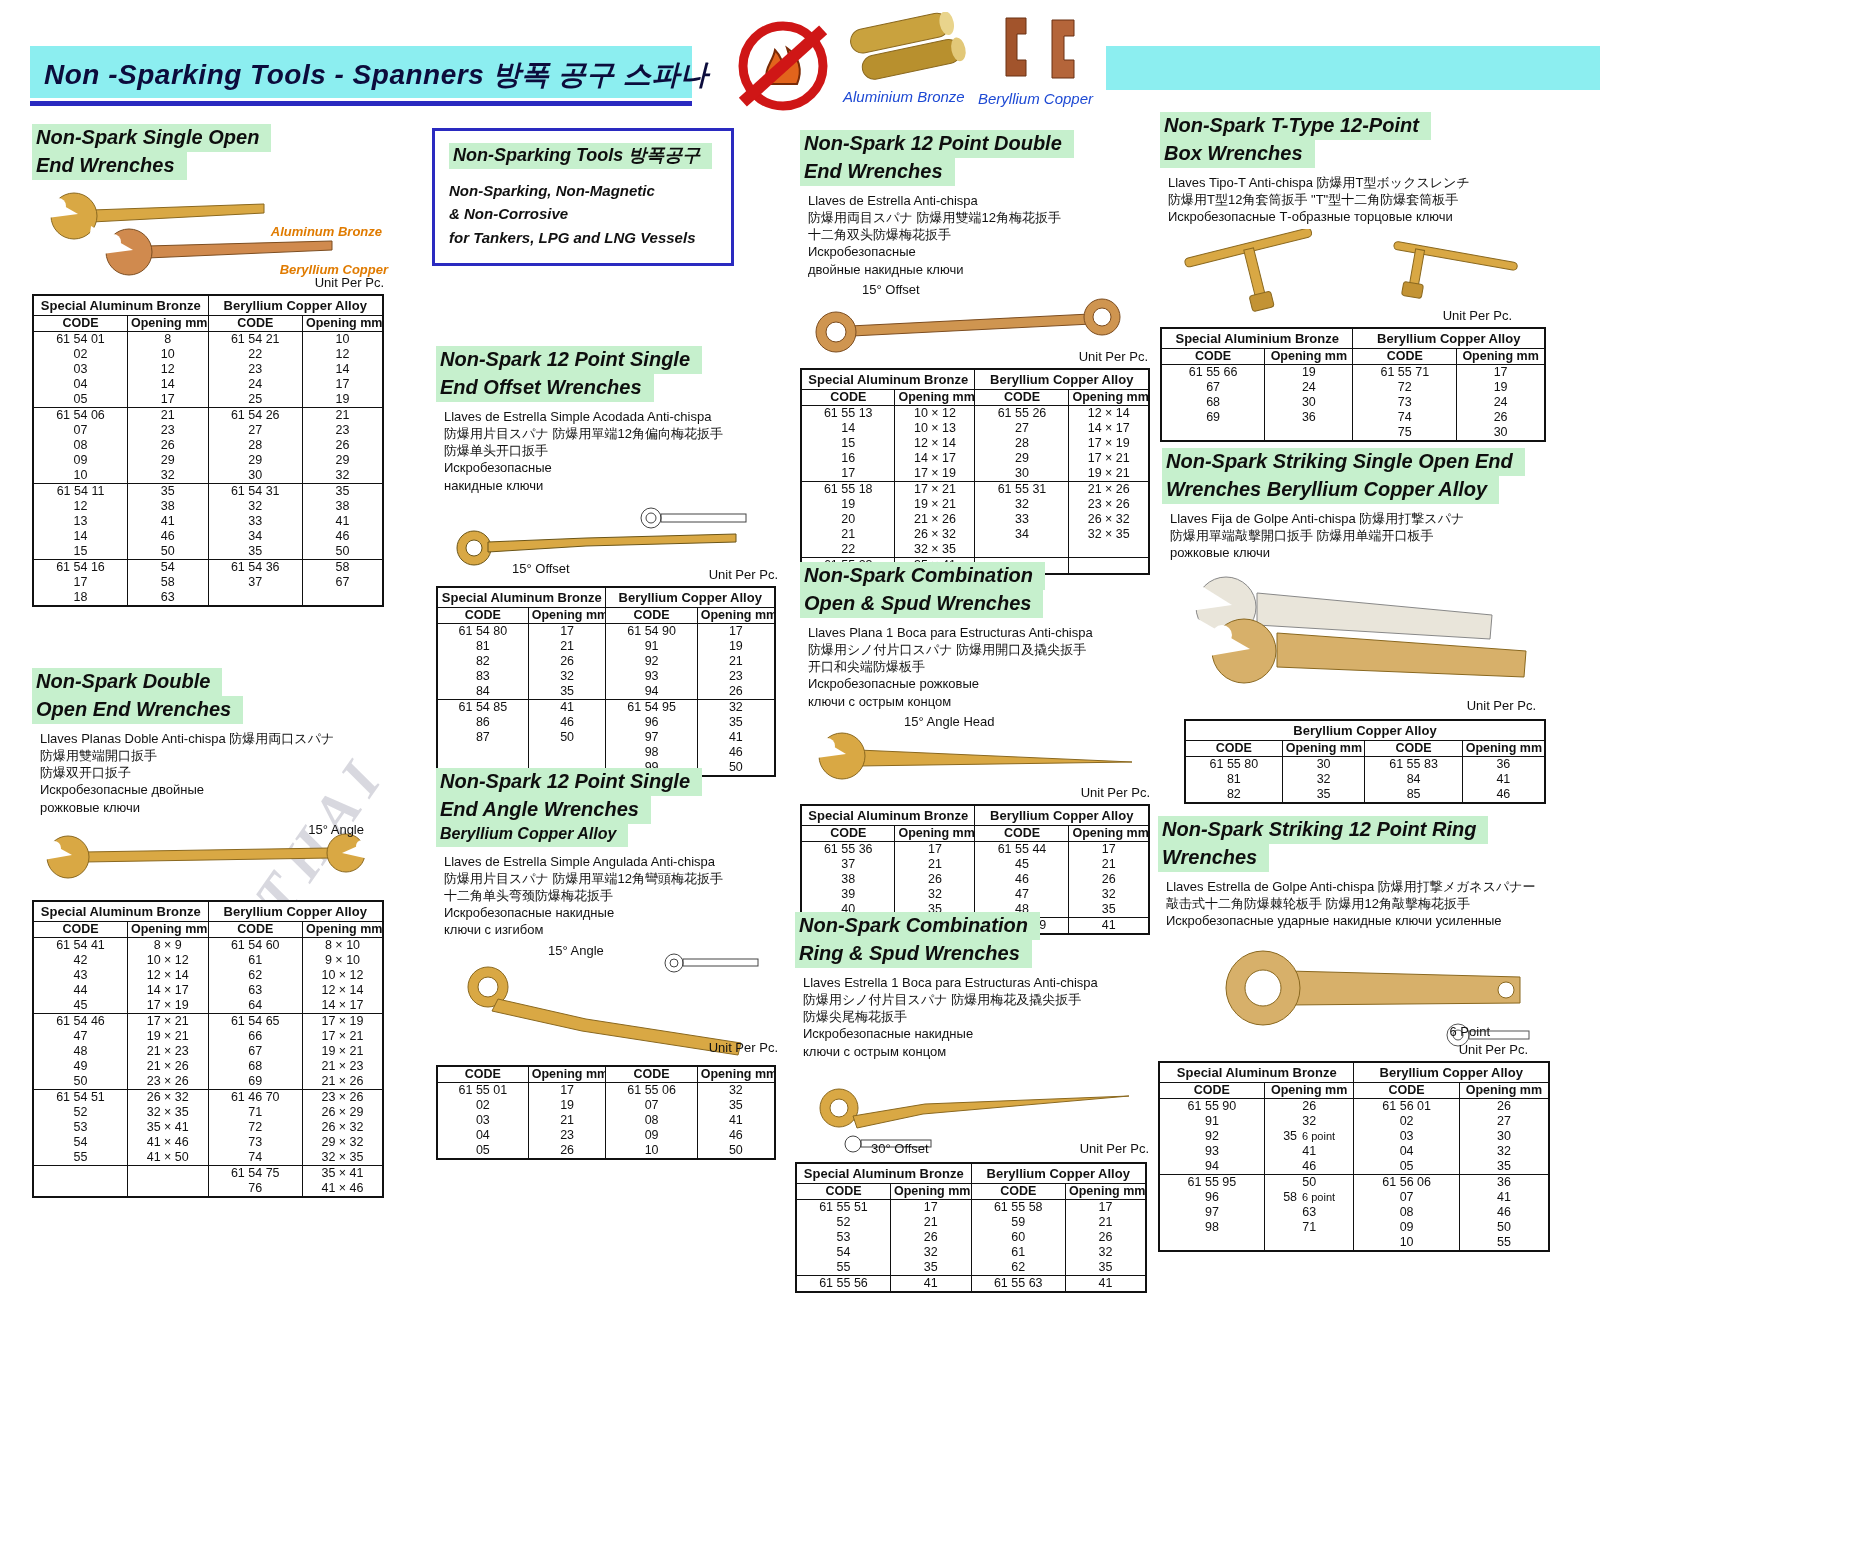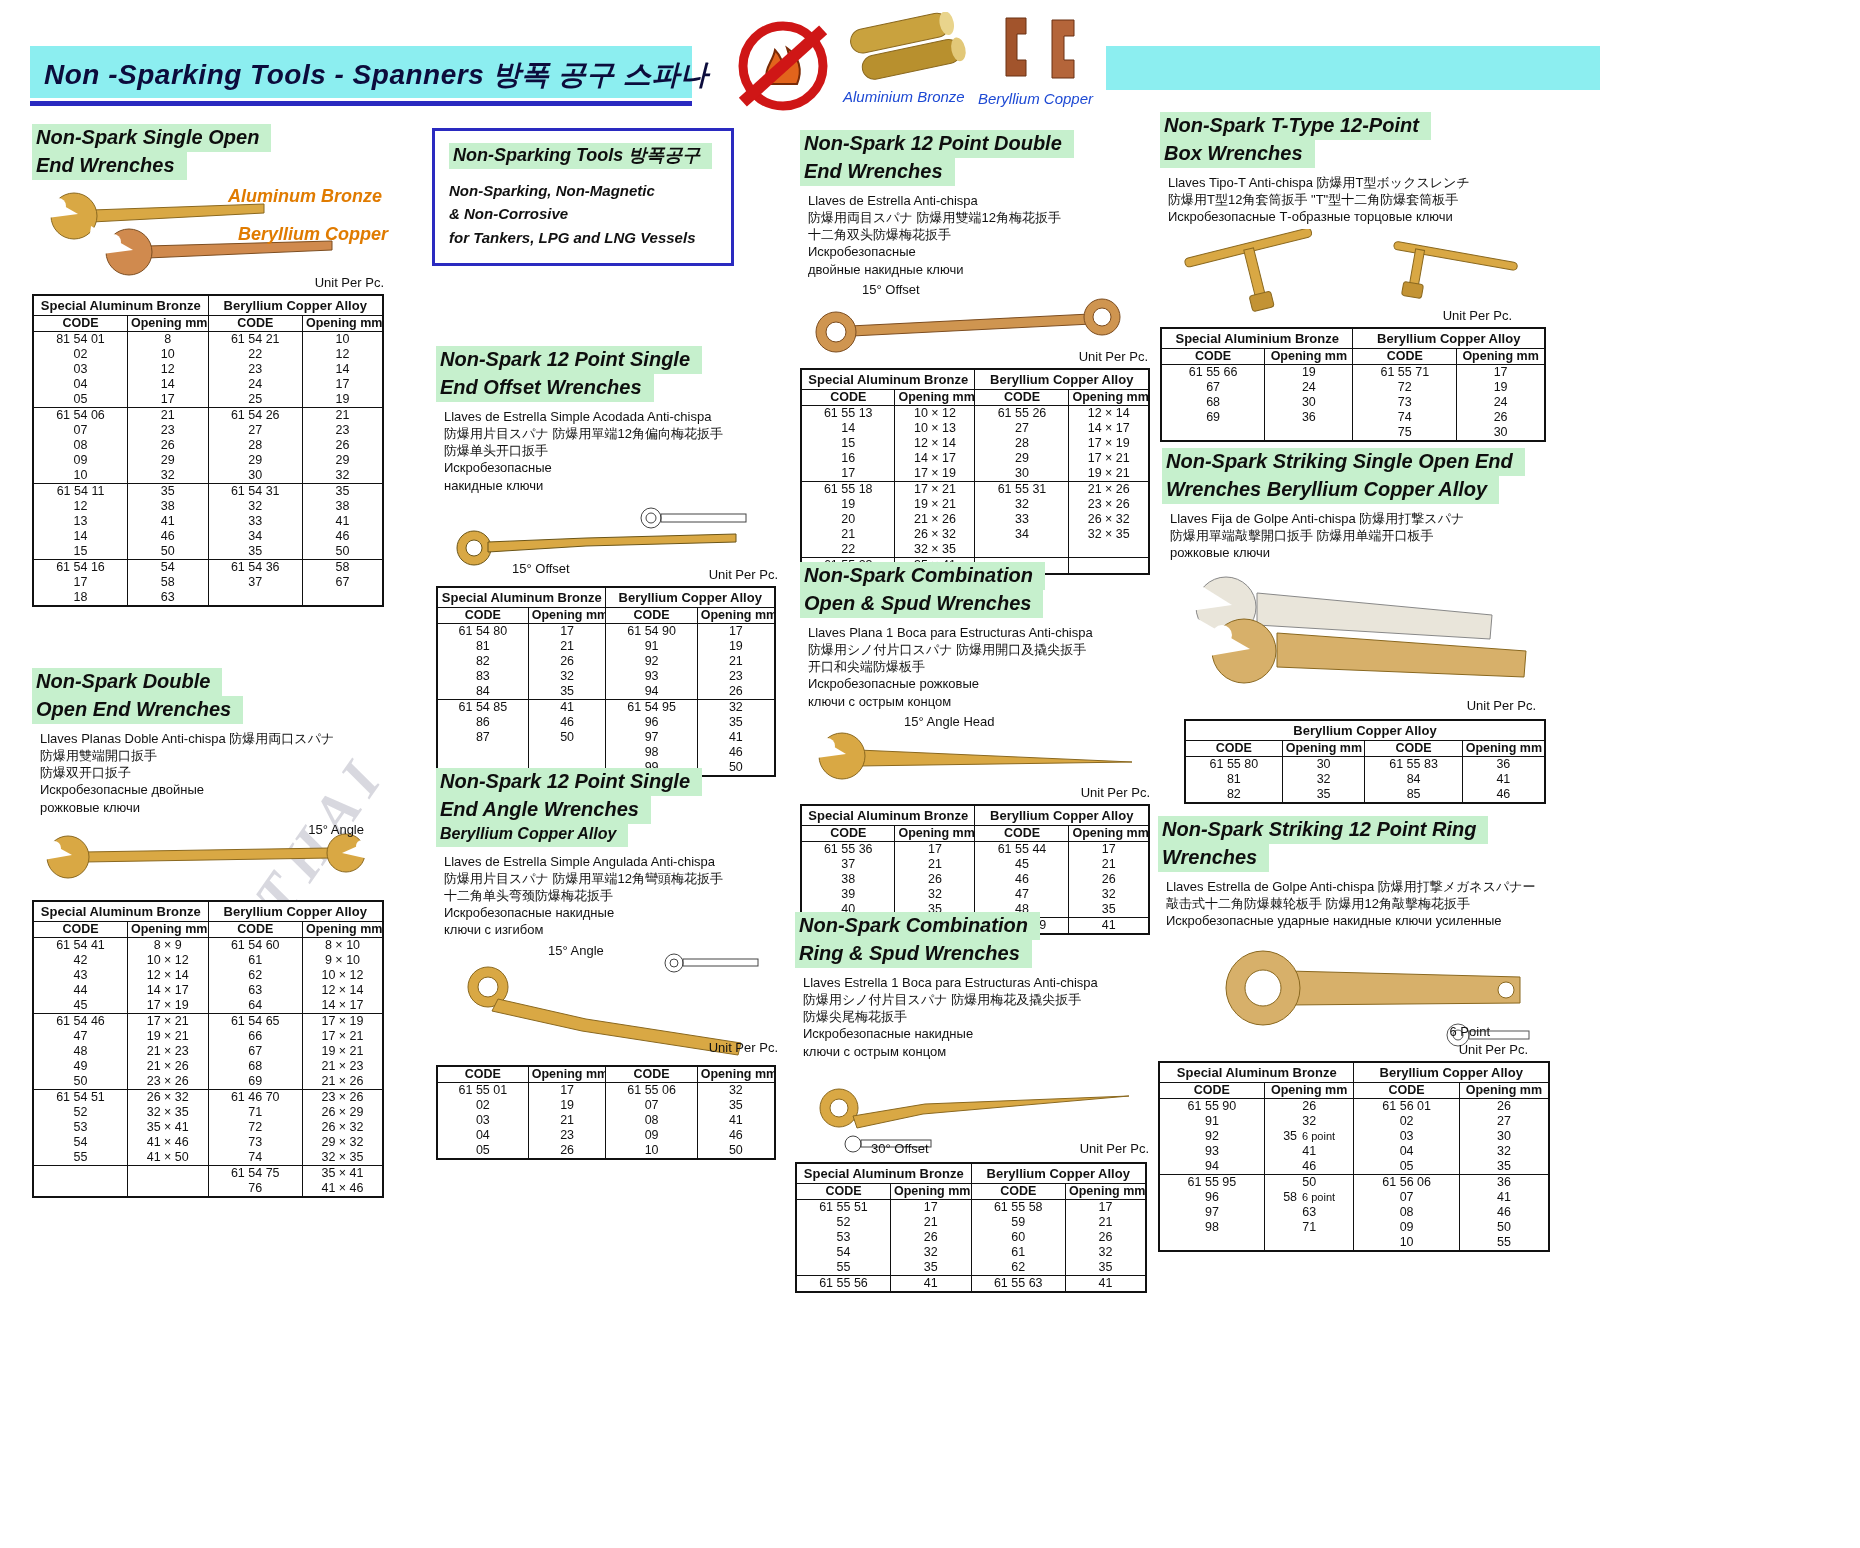--- a/index.html
+++ b/index.html
@@ -19,21 +19,21 @@
     letter-spacing:10px; color:rgba(125,125,150,.30); pointer-events:none; }
 
   .sec { position:absolute; }
   .sec-title { margin-bottom:6px; line-height:1.3; }
   .hl { background:#c6f0cd; font-style:italic; font-weight:bold; font-size:20px; color:#0e0e0e; padding:0 12px 2px 4px; display:inline-block; white-space:nowrap; }
   .hl.small { font-size:16px; }
   .subs { font-size:13px; line-height:1.32; white-space:pre-line; margin:2px 0 4px 8px; }
 
   .img-area { position:relative; }
   .cap { position:absolute; font-size:13px; color:#111; white-space:nowrap; }
-  .cap.orange { color:#e07b00; font-weight:bold; font-style:italic; font-size:18px; }
+  .cap.orange { color:#e07b00; font-weight:bold; font-style:italic; font-size:13px;margin-top:38px; }
 
   table.spec { border-collapse:collapse; table-layout:fixed; background:#fff; border:2px solid #111; margin-top:4px; }
   .spec th, .spec td { font-size:12.5px; padding:0 3px; text-align:center; height:15px; line-height:15px; overflow:hidden; white-space:nowrap; }
   .spec th { font-weight:bold; }
   .spec td.c1, .spec th.c1, .spec td.c3, .spec th.c3 { border-left:1px solid #111; }
   .spec td.mid, .spec th.mid { border-left:1.5px solid #111; }
   .spec thead tr th { border-bottom:1px solid #111; }
   .spec thead tr.group-row th { font-size:13px; height:19px; line-height:19px; }
   .spec tr.sep td { border-top:1px solid #111; }
   .cell-note { font-size:11px; margin-left:5px; }
@@ -123,21 +123,21 @@
           </tr>
           <tr>
             <th class="c0">CODE</th>
             <th class="c1">Opening mm</th>
             <th class="c2 mid">CODE</th>
             <th class="c3">Opening mm</th>
           </tr>
         </thead>
         <tbody>
           <tr>
-            <td class="c0">81 54 01</td>
+            <td class="c0">61 54 01</td>
             <td class="c1">8</td>
             <td class="c2 mid">61 54 21</td>
             <td class="c3">10</td>
           </tr>
           <tr>
             <td class="c0">02</td>
             <td class="c1">10</td>
             <td class="c2 mid">22</td>
             <td class="c3">12</td>
           </tr>

